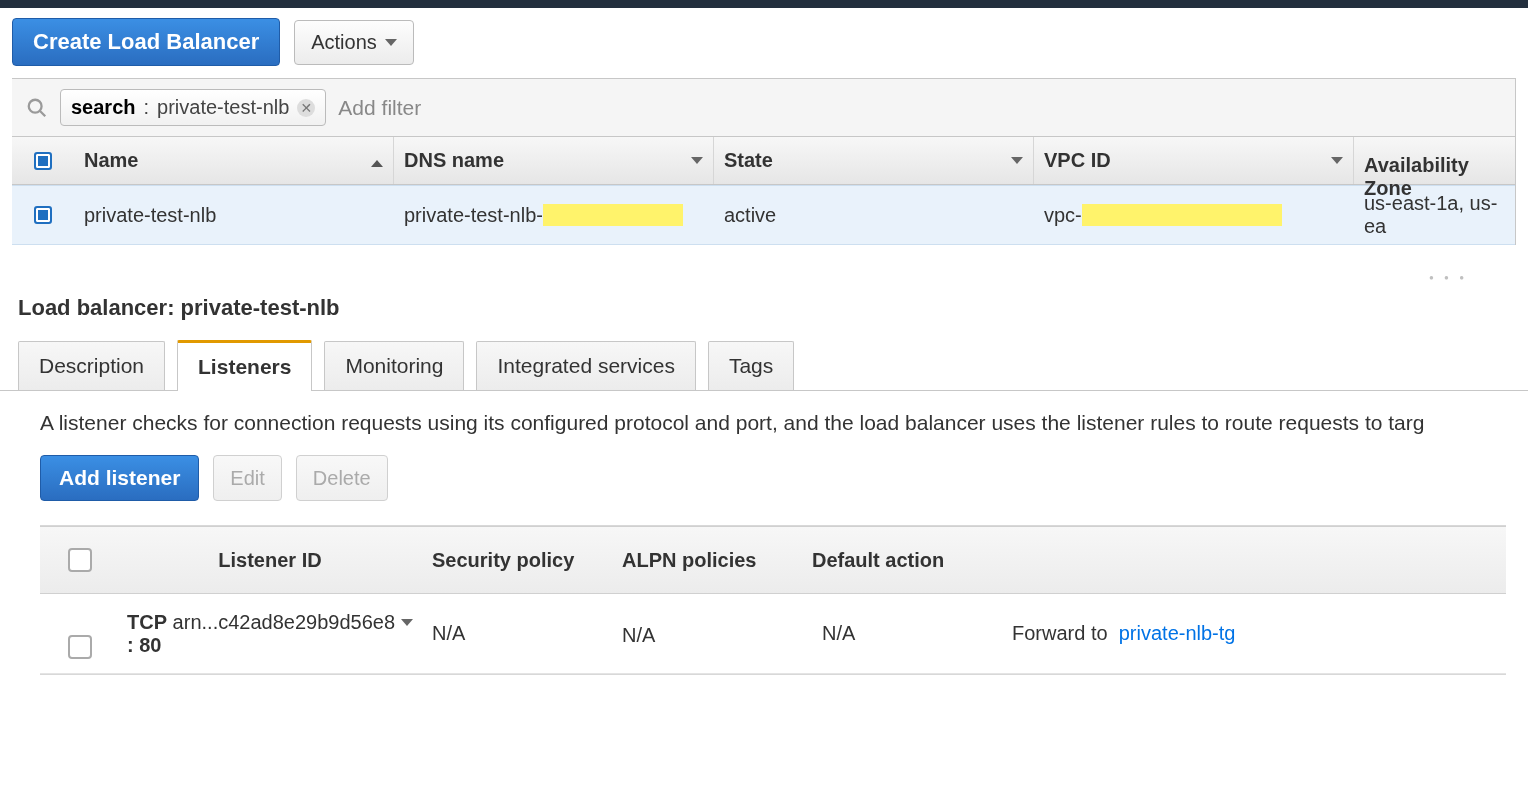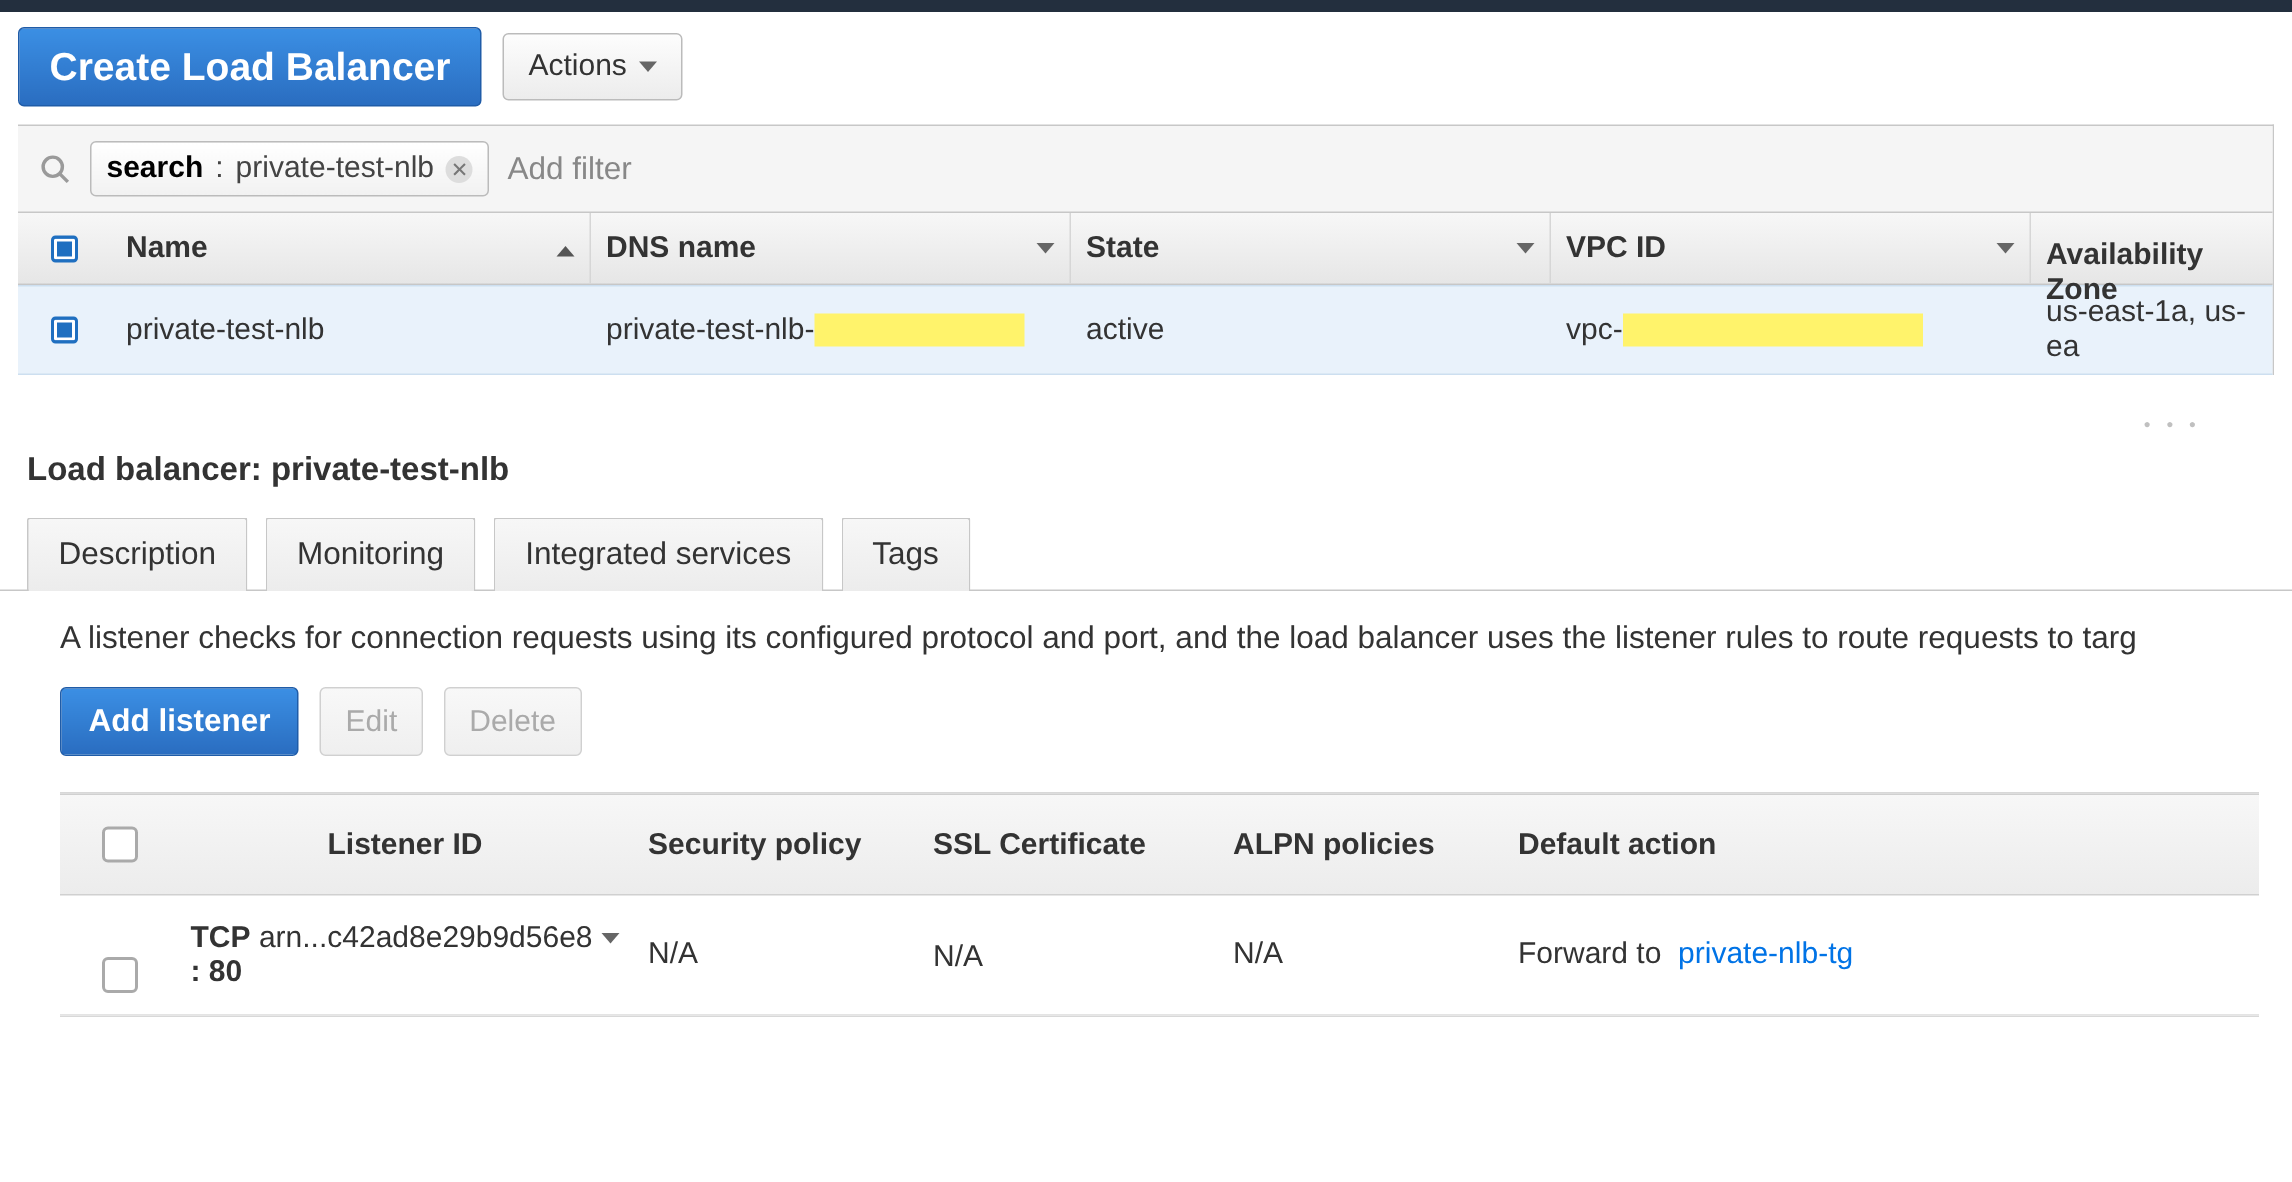--- a/index.html
+++ b/index.html
@@ -13,21 +13,21 @@
   }
   .topbar-dark { height: 8px; background: #232f3e; }
   .toolbar {
     padding: 10px 12px 12px 12px;
     display: flex; gap: 14px; align-items: center;
   }
   .btn-primary {
     background: linear-gradient(#3b8fe4, #2a6dc0);
     border: 1px solid #1f5ca8;
     color: #fff; font-weight: 700;
-    font-size: 26px;
+    font-size: 22px;
     padding: 10px 20px;
     border-radius: 4px;
     cursor: pointer;
   }
   .btn-secondary {
     background: linear-gradient(#fdfdfd, #ececec);
     border: 1px solid #bbb;
     color: #333; font-weight: 500;
     font-size: 20px;
     padding: 10px 16px;
@@ -249,20 +249,21 @@
 <div class="splitter"></div>
 <div class="resize-dots">● ● ●</div>
 
 <div class="detail-title">
   <span>Load balancer:</span>
   <span>private-test-nlb</span>
 </div>
 
 <div class="tabs">
   <div class="tab">Description</div>
+  <div class="tab active">Listeners</div>
   <div class="tab">Monitoring</div>
   <div class="tab">Integrated services</div>
   <div class="tab">Tags</div>
 </div>
 
 <div class="listeners-body">
   <div class="listeners-desc">A listener checks for connection requests using its configured protocol and port, and the load balancer uses the listener rules to route requests to targ</div>
 
   <div class="listeners-actions">
     <button class="btn-primary" style="font-size:21px;padding:10px 18px">Add listener</button>
@@ -270,21 +271,20 @@
     <button class="btn-secondary" disabled="">Delete</button>
   </div>
 
   <div class="listeners-table">
     <div class="lt-header">
       <div class="lcol-check header">
         <span class="chk-big"></span>
       </div>
       <div class="lcol lcol-id" style="flex-direction:row">Listener ID</div>
       <div class="lcol lcol-sp">Security policy</div>
-      <div class="lcol lcol-ssl">SSL Certificate</div>
       <div class="lcol lcol-alpn">ALPN policies</div>
       <div class="lcol lcol-act">Default action</div>
     </div>
 
     <div class="lt-row">
       <div class="lcol-check">
         <span class="chk-big"></span>
       </div>
       <div class="lcol lcol-id">
         <span class="proto">TCP : 80</span>

